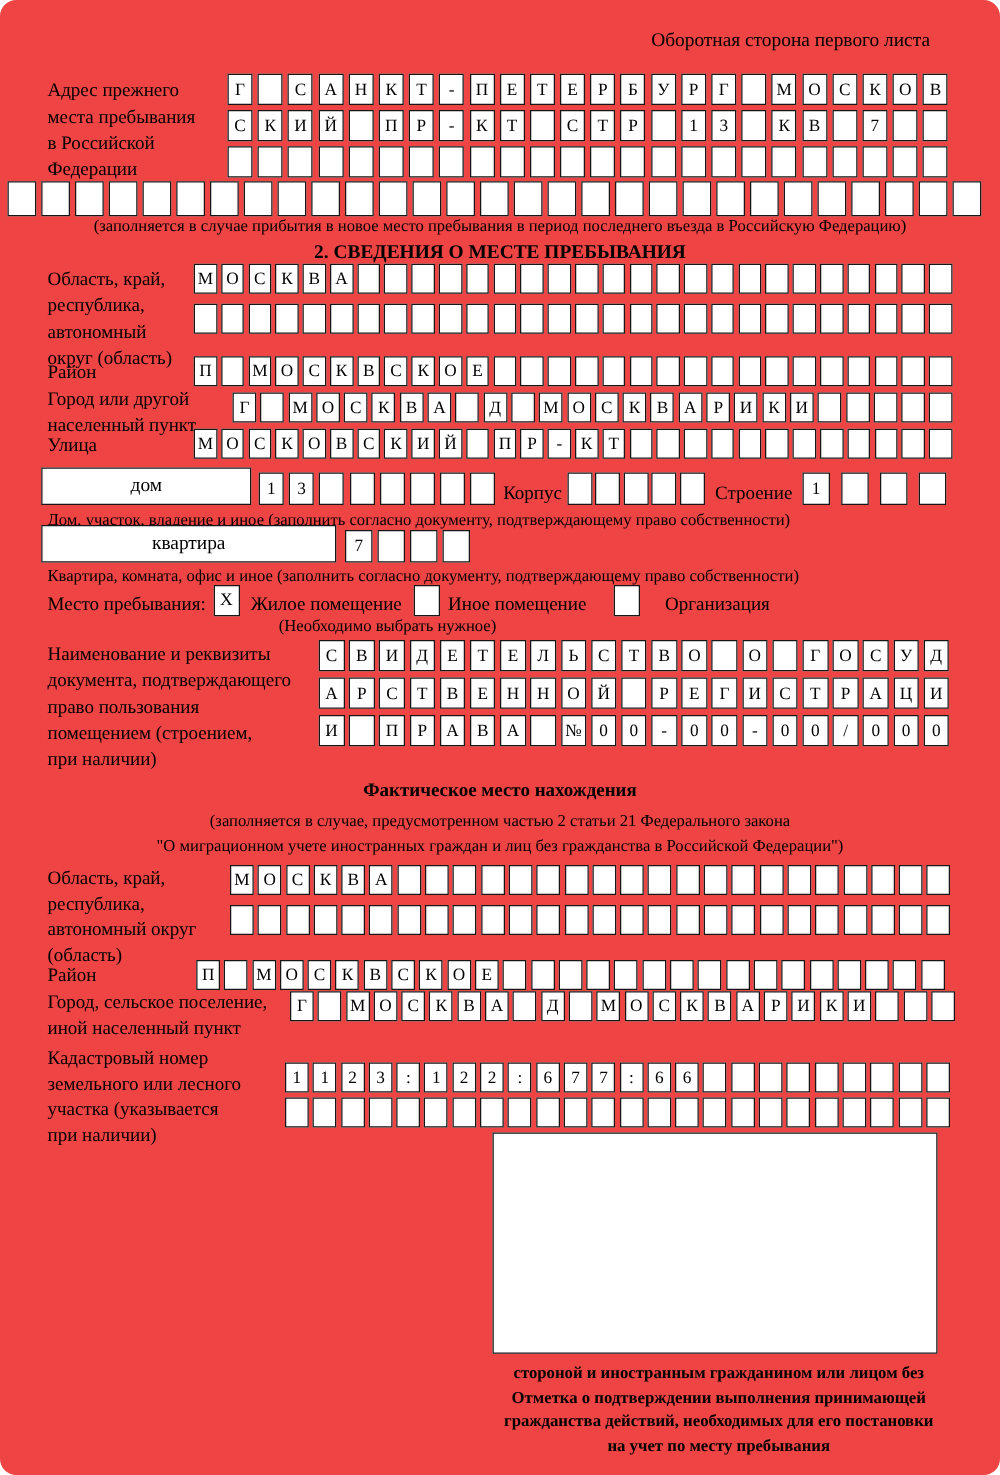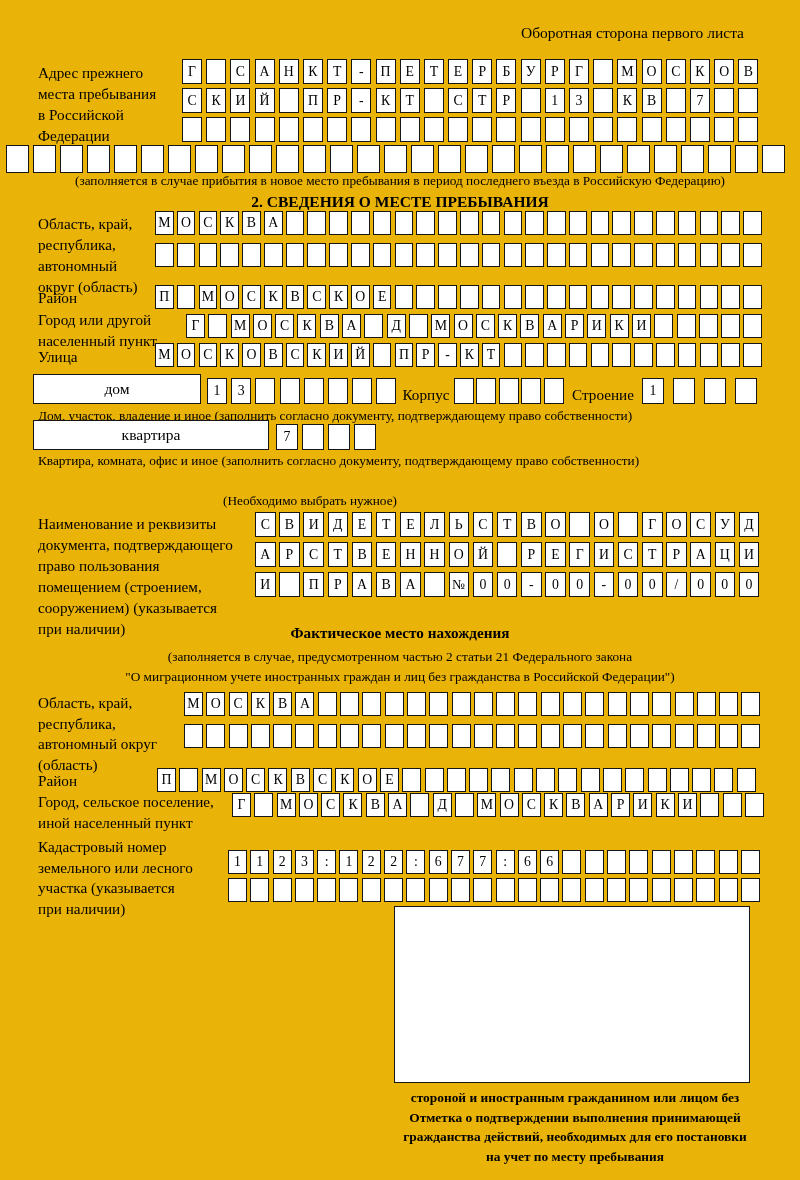--- a/index.html
+++ b/index.html
@@ -1,18 +1,18 @@
 <!DOCTYPE html>
 <html><head>
 <meta charset="utf-8">
 <style>
   html,body{margin:0;padding:0;background:#fff;}
   .page{
-    position:relative;width:800px;height:1180px;background:#eab308;
-    font-family:"Liberation Serif","DejaVu Serif",serif;color:#000;overflow:hidden;
+    position:relative;width:800px;height:1180px;background:#ef4444;
+    font-family:"Liberation Serif","DejaVu Serif",serif;color:#000;overflow:hidden;border-radius:13px;
   }
   .abs{position:absolute;}
   .lbl{font-size:15.2px;line-height:21px;white-space:nowrap;}
   .lines div{white-space:nowrap;}
   .note{font-size:13.3px;white-space:nowrap;}
   .center{left:0;right:0;text-align:center;}
   .bold{font-weight:700;}
   .cellrow{display:flex;align-items:flex-start;}
   .cell{
     box-sizing:border-box;border:1.5px solid #161616;background:#fff;
@@ -366,28 +366,36 @@
     <div class="labelbox" style="width:236px;">квартира</div>
     <div class="cellrow cells-q" style="margin-left:7px;">
         <span class="cell">7</span>
         <span class="cell"></span>
         <span class="cell"></span>
         <span class="cell"></span>
       </div>
   </div>
   <div class="abs note" style="left:38px;top:453px;">Квартира, комната, офис и иное (заполнить согласно документу, подтверждающему право собственности)</div>
 
+  <div class="abs inlinerow" style="left:38px;top:468px;">
+    <div class="opt">Место пребывания:</div>
+    <div class="checkbox" style="margin-left:6px;">X</div>
+    <div class="opt" style="margin-left:9px;">Жилое помещение</div>
+    <div class="checkbox" style="margin-left:10px;"></div>
+    <div class="opt" style="margin-left:6px;">Иное помещение</div>
+    <div class="checkbox" style="margin-left:22px;"></div>
+    <div class="opt" style="margin-left:20px;">Организация</div>
+  </div>
   <div class="abs note" style="left:150px;top:493px;width:320px;text-align:center;">(Необходимо выбрать нужное)</div>
 
   <div class="abs lbl lines" style="left:38px;top:513px;">
     <div>Наименование и реквизиты</div>
     <div>документа, подтверждающего</div>
     <div>право пользования</div>
     <div>помещением (строением,</div>
-    <div>сооружением) (указывается</div>
     <div>при наличии)</div>
   </div>
   <div class="abs cellrow cells-d" style="left:255px;top:512px;">
       <span class="cell">С</span>
       <span class="cell">В</span>
       <span class="cell">И</span>
       <span class="cell">Д</span>
       <span class="cell">Е</span>
       <span class="cell">Т</span>
       <span class="cell">Е</span>

